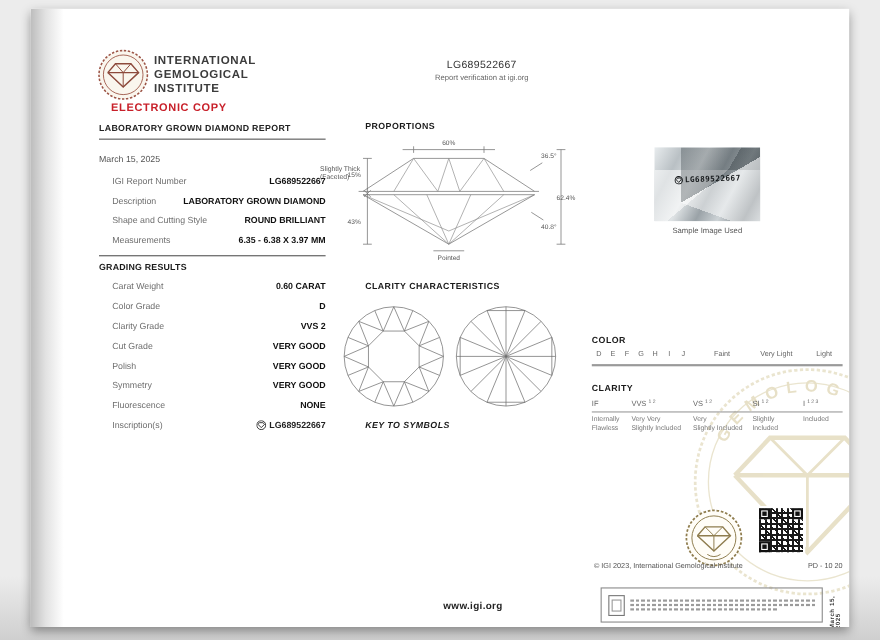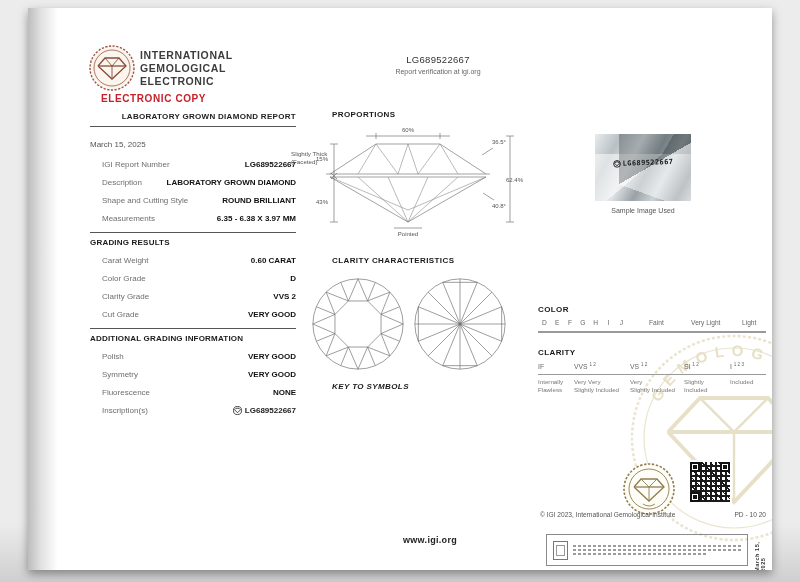--- a/index.html
+++ b/index.html
@@ -7,21 +7,21 @@
   #stage{position:relative;width:800px;height:582px;background:linear-gradient(#ececec 90%,#cfcfcf);overflow:hidden;}
   #card{position:absolute;left:28px;top:8px;width:744px;height:562px;background:#fff;
         box-shadow:0 4px 9px rgba(0,0,0,.38);overflow:hidden;}
   .scan-edge{position:absolute;left:0;top:0;bottom:0;width:30px;
         background:linear-gradient(90deg,#bdbdbd,#e2e2e2 45%,#fff);}
   .abs{position:absolute;}
   
   .org-name{font-size:10.5px;font-weight:bold;letter-spacing:.6px;color:#3c3c3c;line-height:13px;}
   .ecopy{font-size:10px;font-weight:bold;letter-spacing:.6px;}
   .rep-title{font-size:8px;font-weight:bold;letter-spacing:.3px;color:#222;
-        border-bottom:1px solid #555;padding-bottom:5px;width:206px;text-align:right;}
+        border-bottom:1px solid #555;padding-bottom:5px;width:206px;}
   
   .leftcol{left:62px;top:132px;width:206px;font-size:8px;color:#222;}
   .date{color:#555;margin-bottom:11px;}
   .row{display:flex;justify-content:space-between;margin-bottom:9px;}
   .lbl{color:#6e6e6e;margin-left:12px;}
   .val{font-weight:bold;color:#101010;text-align:right;}
   .sect{border-top:1px solid #555;padding-top:5px;margin:3px 0 9px 0;font-weight:bold;color:#1a1a1a;letter-spacing:.2px;}
   .comments{white-space:pre-line;color:#555;font-size:7.6px;line-height:1.4;margin-top:2px;}
   .insc-val{display:flex;align-items:center;gap:3px;font-weight:bold;}
   
@@ -89,21 +89,21 @@
     <g stroke="#8d4a3c" stroke-width="1.3" fill="none">
       <polyline points="10,22 17,14 31,14 38,22 24,35 10,22"></polyline>
       <line x1="10" y1="22" x2="38" y2="22"></line>
       <polyline points="17,14 24,22 31,14" stroke-width=".9"></polyline>
       <line x1="24" y1="22" x2="24" y2="35" stroke-width=".9"></line>
     </g>
   </svg>
   <div class="abs" style="left:112px;top:41px;">
     <div class="org-name">INTERNATIONAL</div>
     <div class="org-name">GEMOLOGICAL</div>
-    <div class="org-name">ELECTRONIC</div>
+    <div class="org-name">INSTITUTE</div>
   </div>
   <div class="abs ecopy" style="left:73px;top:85px;color:#c8202a;">ELECTRONIC COPY</div>
   <div class="abs rep-title" style="left:62px;top:104px;">LABORATORY GROWN DIAMOND REPORT</div>
 
   <div class="abs cnum" style="left:300px;top:46px;width:220px;text-align:center;">LG689522667</div>
   <div class="abs cver" style="left:300px;top:60px;width:220px;text-align:center;">Report verification at igi.org</div>
 
   <div class="abs leftcol">
     <div class="date">March 15, 2025</div>
 
@@ -135,21 +135,20 @@
         </div>
     <div class="row">
           <span class="lbl">Clarity Grade</span>
           <span class="val">VVS 2</span>
         </div>
     <div class="row">
           <span class="lbl">Cut Grade</span>
           <span class="val">VERY GOOD</span>
         </div>
 
-    <div class="sect">ADDITIONAL GRADING INFORMATION</div>
     <div class="row">
           <span class="lbl">Polish</span>
           <span class="val">VERY GOOD</span>
         </div>
     <div class="row">
           <span class="lbl">Symmetry</span>
           <span class="val">VERY GOOD</span>
         </div>
     <div class="row">
           <span class="lbl">Fluorescence</span>
@@ -361,15 +360,15 @@
   <div class="abs disc-box" style="left:518px;top:526px;width:202px;height:32px;">
     <div class="doc-ic"></div>
     <div class="disc-lines">
       <div class="disc-line"></div>
           <div class="disc-line"></div>
           <div class="disc-line" style="width:80%;"></div>
     </div>
   </div>
   <div class="abs vdate" style="left:726px;top:524px;height:40px;">March 15, 2025</div>
 
-  <div class="abs site" style="left:322px;top:527px;width:160px;">www.igi.org</div>
+  <div class="abs site" style="left:322px;top:538px;width:160px;">www.igi.org</div>
 </div>
 </div>
 
 </body></html>

